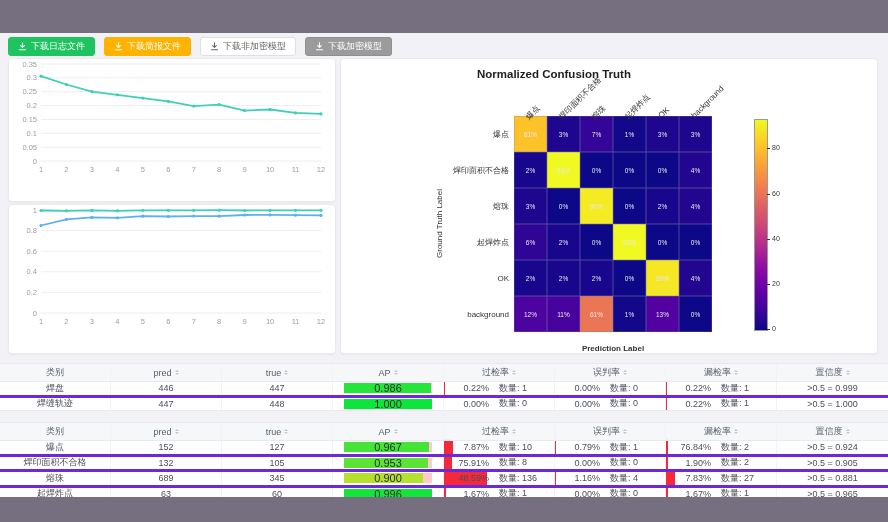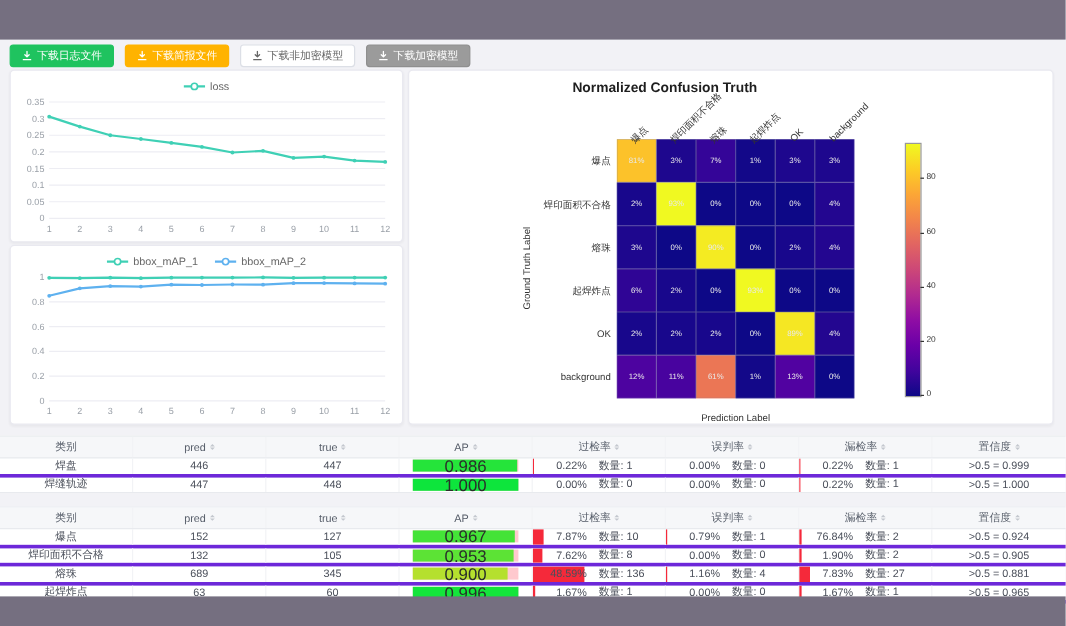--- a/index.html
+++ b/index.html
@@ -40,21 +40,21 @@
                 font-size:11.5px;font-weight:bold;color:#1e1e1e;}
   .hm-cell{position:absolute;display:flex;align-items:center;justify-content:center;
            box-shadow:inset 0 0 0 .5px rgba(130,130,165,.55);}
   .hm-cell span{font-size:6.5px;color:#e9e9e9;}
   .hm-rowlabel{position:absolute;display:flex;align-items:center;justify-content:flex-end;
                font-size:8px;color:#333;padding-right:5px;box-sizing:border-box;}
   .hm-collabel{position:absolute;font-size:8px;color:#333;white-space:nowrap;
                transform:rotate(-45deg);transform-origin:0 100%;}
   .hm-ylabel{position:absolute;font-size:8px;color:#333;transform:rotate(-90deg);
              transform-origin:center;white-space:nowrap;}
-  .hm-xlabel{position:absolute;font-size:8px;color:#333;text-align:center;}
+  .hm-xlabel{position:absolute;font-size:8px;color:#333;text-align:center;font-weight:bold;}
   .cbar{position:absolute;border:1px solid #999;}
   .cbar-tick{position:absolute;font-size:7px;color:#333;}
   .cbar-tickline{position:absolute;width:3px;height:1px;background:#333;}
 
   
   #tables{position:absolute;left:0;top:363px;width:888px;}
   .tgroup{background:#fff;border-top:1px solid #e8eaee;border-bottom:1px solid #e8eaee;}
   .tgroup + .tgroup{margin-top:11px;}
   .trow{display:grid;grid-template-columns:repeat(8,1fr);align-items:stretch;}
   .thead{height:17px;background:#f6f7f9;border-bottom:1px solid #e8eaee;}
@@ -64,21 +64,21 @@
   .cell{display:flex;align-items:center;justify-content:center;font-size:9px;color:#4a4f5a;
         border-right:1px solid #f2f3f6;box-sizing:border-box;position:relative;overflow:hidden;}
   .cell:last-child{border-right:none;}
   .sorter{display:inline-flex;flex-direction:column;margin-left:3px;}
   .sorter i{width:0;height:0;border:2.5px solid transparent;display:block;}
   .sorter .up{border-bottom-color:#c3c7ce;margin-bottom:1px;}
   .sorter .dn{border-top-color:#c3c7ce;}
   .ap-wrap{position:relative;height:10px;width:calc(100% - 22px);margin:0 11px;background:#ffc9ce;}
   .ap-fill{position:absolute;left:0;top:0;bottom:0;}
   .ap-text{position:absolute;left:0;right:0;top:0;bottom:0;display:flex;align-items:center;
-           justify-content:center;font-size:14px;color:#2a2f2a;}
+           justify-content:center;font-size:11px;color:#2a2f2a;}
   .rbar{position:absolute;left:0;top:0;bottom:0;background:#f5293a;}
   .mtext{position:relative;display:flex;gap:10px;align-items:center;}
   .mtext .pct{width:42px;text-align:right;}
   .mtext .cnt{width:52px;text-align:left;}
 </style>
 </head>
 <body>
 
 <div class="chrome top"></div>
 
@@ -103,29 +103,20 @@
     </div>
     <div class="btn gray">
       <svg viewBox="0 0 10 10" width="9" height="9">
         <path d="M5 1v4.6M3 4l2 2 2-2M1.6 8.6h6.8" stroke="currentColor" stroke-width="1.2" fill="none" stroke-linecap="round" stroke-linejoin="round"></path>
       </svg>
       <span>下载加密模型</span>
     </div>
   </div>
 
 <div class="card" id="card-loss">
-  <div class="legend" id="legend1">
-      <span class="legend-item">
-        <svg width="18" height="8">
-          <line x1="0" y1="4" x2="18" y2="4" stroke="#3fd0b5" stroke-width="2"></line>
-          <circle cx="9" cy="4" r="2.6" fill="#fff" stroke="#3fd0b5" stroke-width="1.4"></circle>
-        </svg>
-        <span>loss</span>
-      </span>
-    </div>
   <svg class="chart-svg" id="chart1" width="322" height="116">
       <line x1="30" x2="310" y1="102" y2="102" stroke="#ededf3" stroke-width="1"></line>
       <text x="26" y="104.5" text-anchor="end" font-size="7.5" fill="#9aa0a8">0</text>
       <line x1="30" x2="310" y1="88.14285714285714" y2="88.14285714285714" stroke="#ededf3" stroke-width="1"></line>
       <text x="26" y="90.64285714285714" text-anchor="end" font-size="7.5" fill="#9aa0a8">0.05</text>
       <line x1="30" x2="310" y1="74.28571428571428" y2="74.28571428571428" stroke="#ededf3" stroke-width="1"></line>
       <text x="26" y="76.78571428571428" text-anchor="end" font-size="7.5" fill="#9aa0a8">0.1</text>
       <line x1="30" x2="310" y1="60.42857142857142" y2="60.42857142857142" stroke="#ededf3" stroke-width="1"></line>
       <text x="26" y="62.92857142857142" text-anchor="end" font-size="7.5" fill="#9aa0a8">0.15</text>
       <line x1="30" x2="310" y1="46.57142857142856" y2="46.57142857142856" stroke="#ededf3" stroke-width="1"></line>
@@ -158,36 +149,20 @@
       <circle cx="182.7" cy="47.1" r="1.6" fill="#3fd0b5"></circle>
       <circle cx="208.2" cy="45.7" r="1.6" fill="#3fd0b5"></circle>
       <circle cx="233.6" cy="51.6" r="1.6" fill="#3fd0b5"></circle>
       <circle cx="259.1" cy="50.5" r="1.6" fill="#3fd0b5"></circle>
       <circle cx="284.5" cy="53.8" r="1.6" fill="#3fd0b5"></circle>
       <circle cx="310.0" cy="54.9" r="1.6" fill="#3fd0b5"></circle>
     </svg>
 </div>
 
 <div class="card" id="card-map">
-  <div class="legend" id="legend2">
-      <span class="legend-item">
-        <svg width="18" height="8">
-          <line x1="0" y1="4" x2="18" y2="4" stroke="#3fd0b5" stroke-width="2"></line>
-          <circle cx="9" cy="4" r="2.6" fill="#fff" stroke="#3fd0b5" stroke-width="1.4"></circle>
-        </svg>
-        <span>bbox_mAP_1</span>
-      </span>
-      <span class="legend-item">
-        <svg width="18" height="8">
-          <line x1="0" y1="4" x2="18" y2="4" stroke="#5eb1ef" stroke-width="2"></line>
-          <circle cx="9" cy="4" r="2.6" fill="#fff" stroke="#5eb1ef" stroke-width="1.4"></circle>
-        </svg>
-        <span>bbox_mAP_2</span>
-      </span>
-    </div>
   <svg class="chart-svg" id="chart2" width="322" height="122">
       <line x1="30" x2="310" y1="108" y2="108" stroke="#ededf3" stroke-width="1"></line>
       <text x="26" y="110.5" text-anchor="end" font-size="7.5" fill="#9aa0a8">0</text>
       <line x1="30" x2="310" y1="87.4" y2="87.4" stroke="#ededf3" stroke-width="1"></line>
       <text x="26" y="89.9" text-anchor="end" font-size="7.5" fill="#9aa0a8">0.2</text>
       <line x1="30" x2="310" y1="66.8" y2="66.8" stroke="#ededf3" stroke-width="1"></line>
       <text x="26" y="69.3" text-anchor="end" font-size="7.5" fill="#9aa0a8">0.4</text>
       <line x1="30" x2="310" y1="46.2" y2="46.2" stroke="#ededf3" stroke-width="1"></line>
       <text x="26" y="48.7" text-anchor="end" font-size="7.5" fill="#9aa0a8">0.6</text>
       <line x1="30" x2="310" y1="25.599999999999994" y2="25.599999999999994" stroke="#ededf3" stroke-width="1"></line>
@@ -591,21 +566,21 @@
         <div class="cell">105</div>
         <div class="cell">
           <div class="ap-wrap">
            <div class="ap-fill" style="width:95.3%;background:rgb(92,227,53)"></div>
            <div class="ap-text">0.953</div>
          </div>
         </div>
         <div class="cell">
           <div class="rbar" style="width:7.62%"></div>
            <div class="mtext" style="">
-             <span class="pct">7.62%</span>
+             <span class="pct">75.91%</span>
              <span class="cnt">数量: 8</span>
            </div>
         </div>
         <div class="cell">
           <div class="rbar" style="width:0%"></div>
            <div class="mtext" style="">
              <span class="pct">0.00%</span>
              <span class="cnt">数量: 0</span>
            </div>
         </div>

